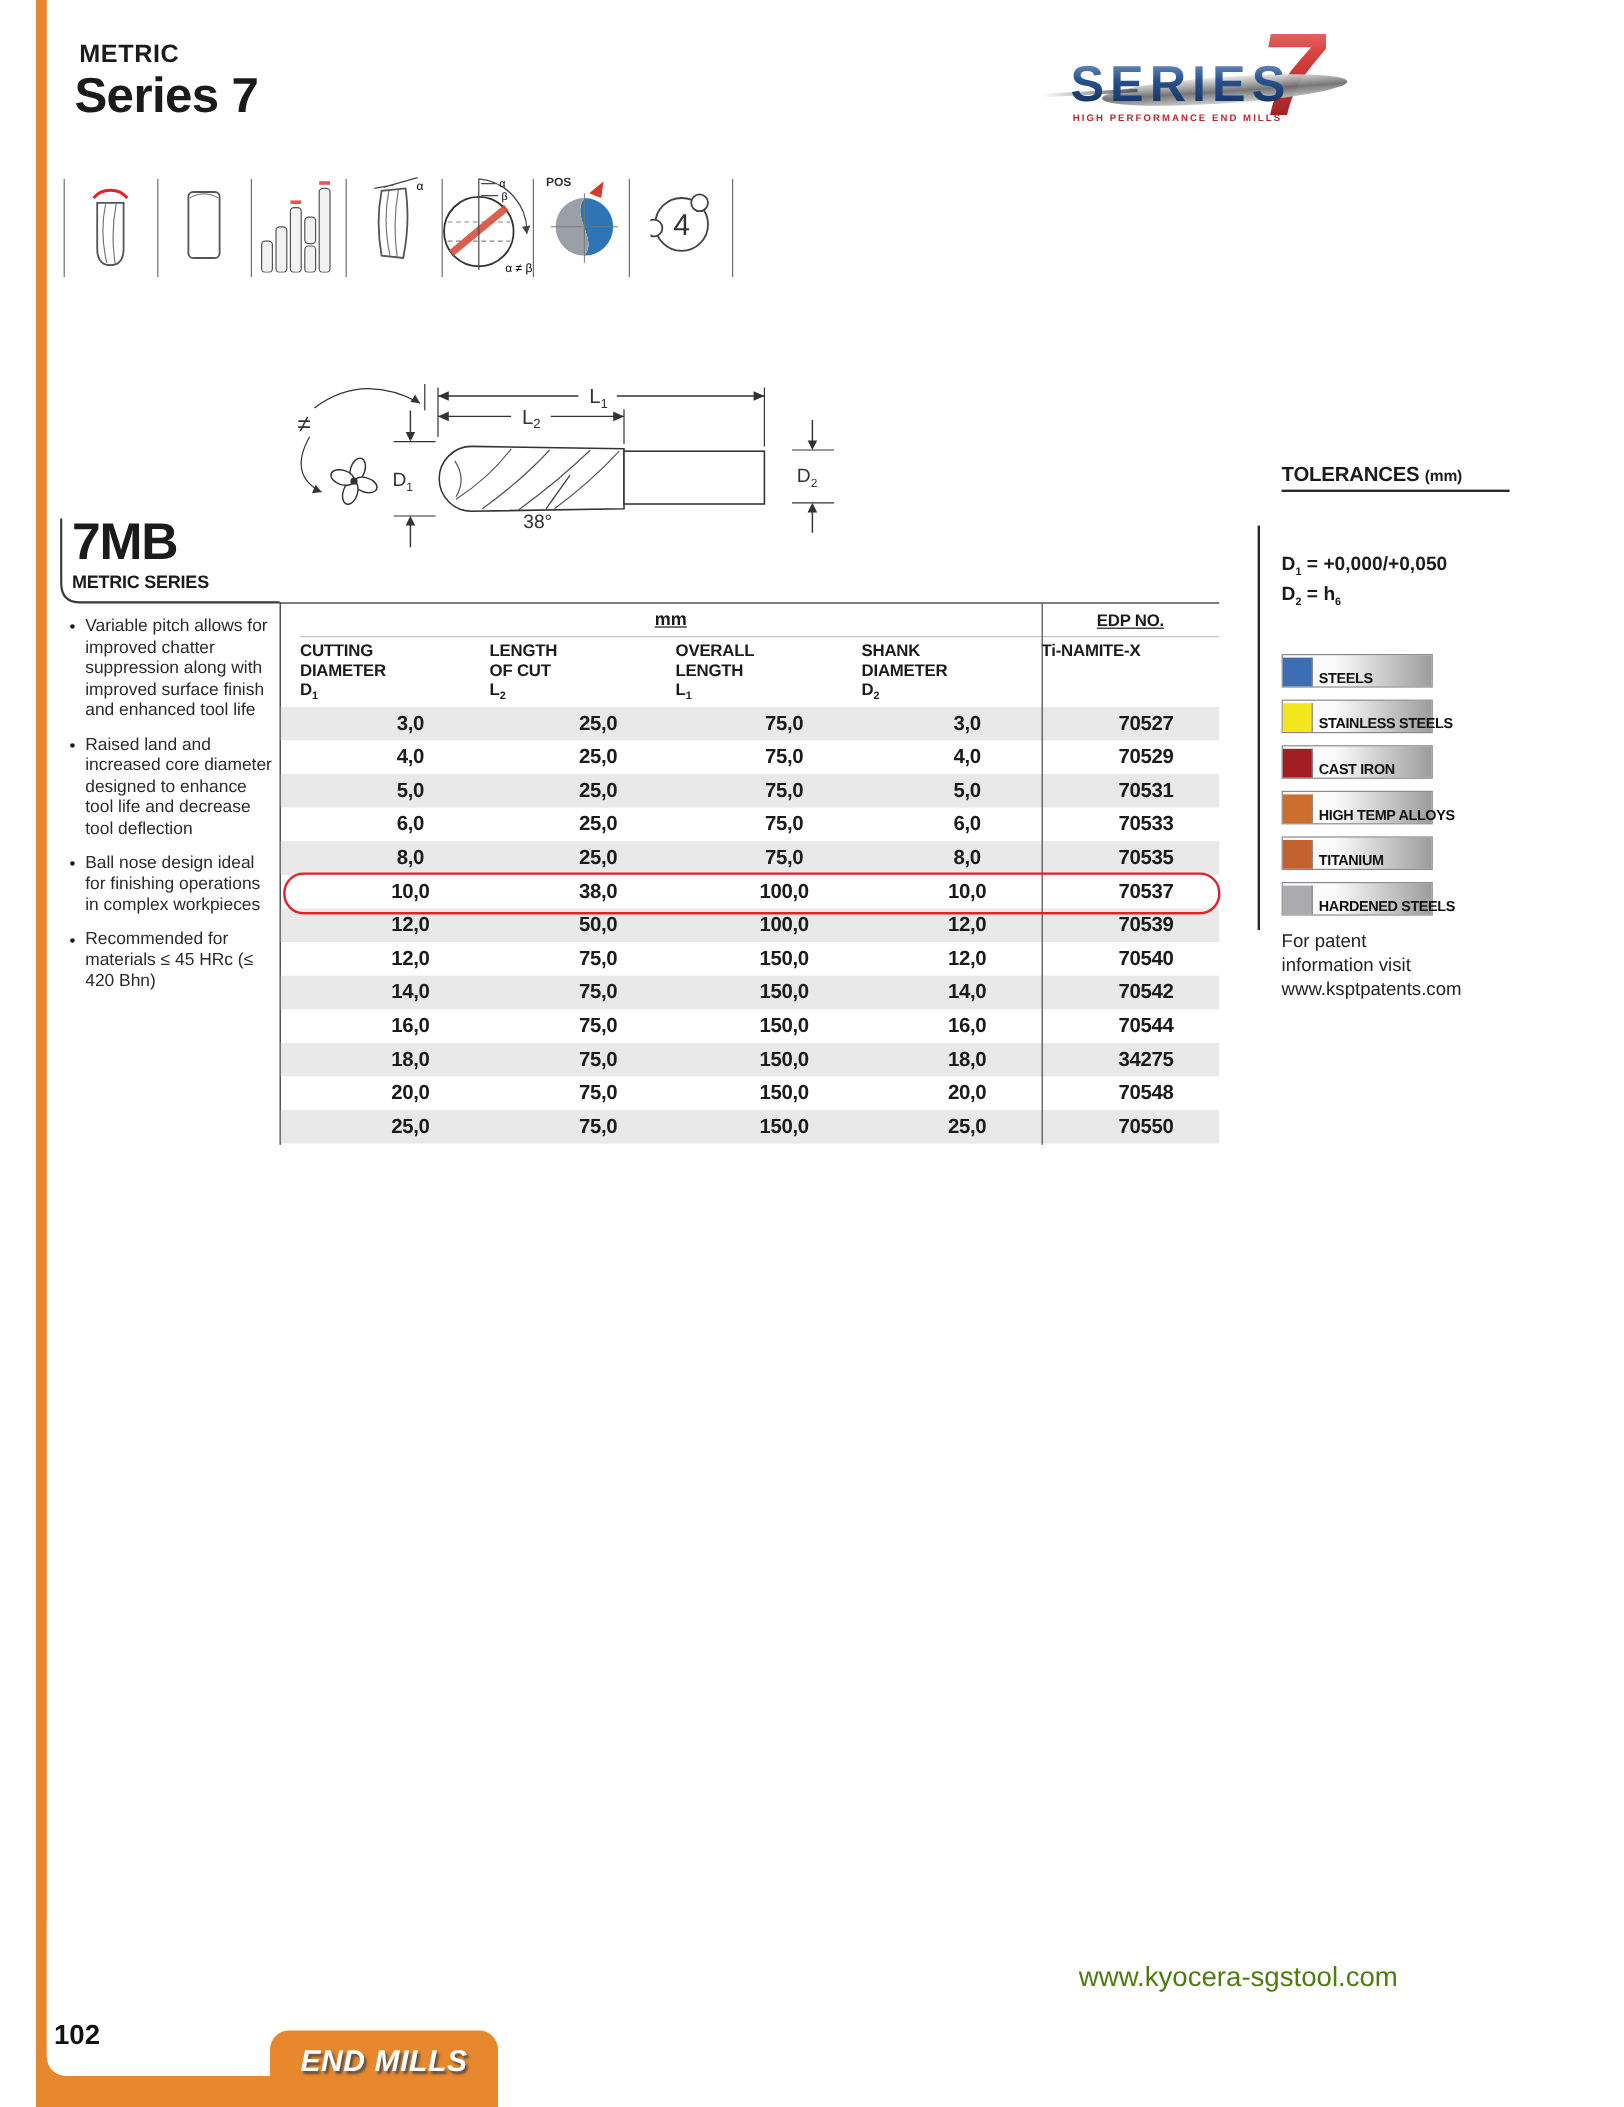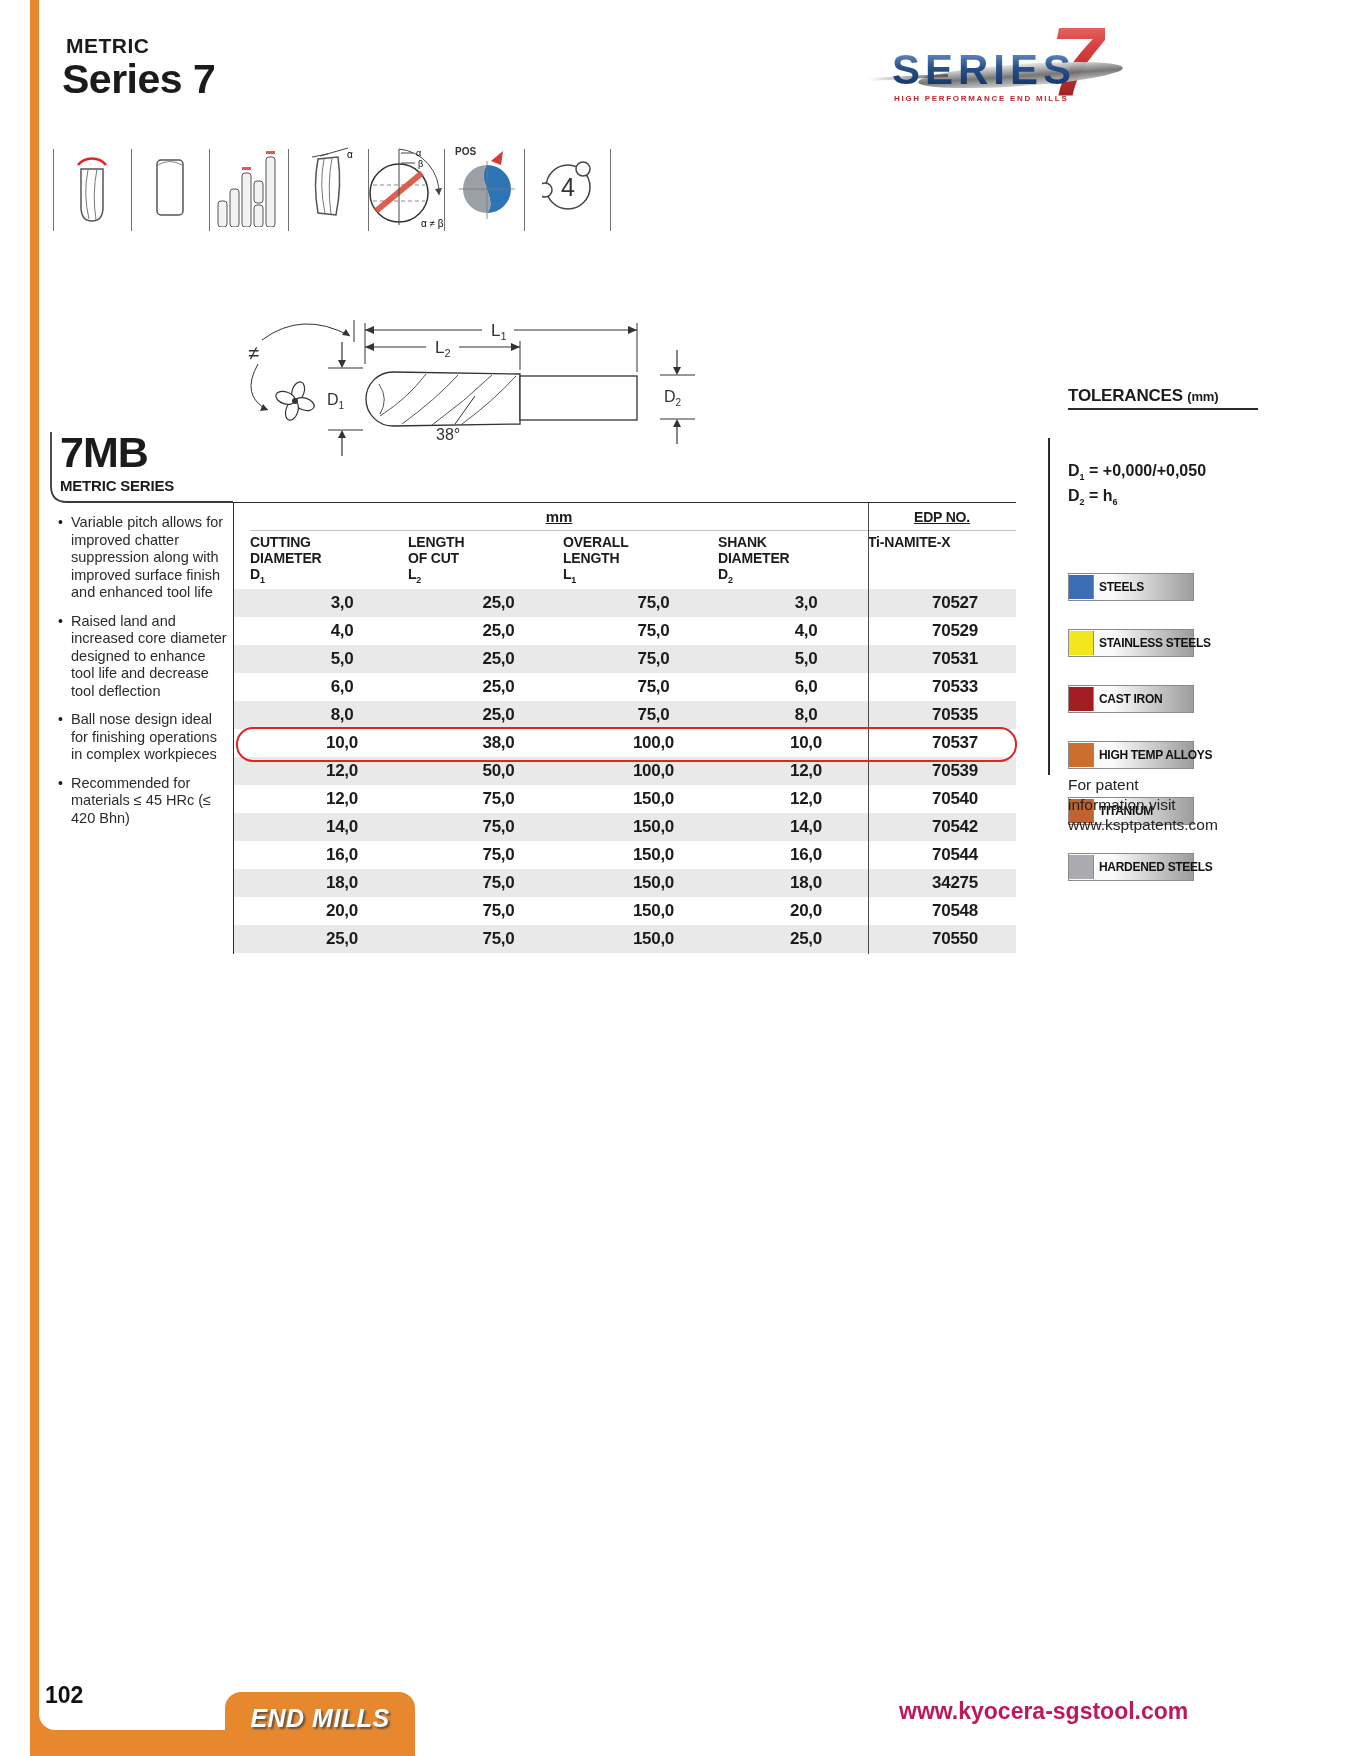--- a/index.html
+++ b/index.html
@@ -10,21 +10,21 @@
   
   .orange-rail{left:30px;top:0;width:9px;height:1756px;background:#e7872e;}
   .orange-footer-block{left:30px;top:1712px;width:385px;height:44px;background:#e7872e;}
   .white-notch{left:39px;top:1600px;width:186px;height:130px;background:#fff;
                border-bottom-left-radius:16px;}
   .endmills-tab{left:225px;top:1692px;width:190px;height:52px;background:#e7872e;
                 border-radius:16px 16px 0 0;display:flex;align-items:center;justify-content:center;}
   .endmills-tab span{font-style:italic;font-weight:bold;font-size:25px;color:#fff;
                 letter-spacing:.5px;text-shadow:2px 2px 2px rgba(70,70,70,.85);}
   .page-number{left:45px;top:1682px;font-size:23px;font-weight:bold;color:#111;}
-  .site-url{left:899px;top:1698px;font-size:23px;font-weight:bold;color:#be185d;}
+  .site-url{left:899px;top:1634px;font-size:23px;font-weight:normal;color:#4d7c0f;}
 
   
   .eyebrow{left:66px;top:34px;font-size:21px;font-weight:bold;letter-spacing:.5px;}
   .page-title{left:62px;top:56px;font-size:41px;font-weight:bold;letter-spacing:-.5px;}
 
   
   .logo{left:878px;top:24px;width:260px;height:92px;}
   .logo .seven{position:absolute;left:172px;top:-18px;font-size:98px;font-weight:bold;font-style:italic;
         background:linear-gradient(180deg,#ef8d85 0%,#d8413f 35%,#8f1217 100%);
         -webkit-background-clip:text;background-clip:text;color:transparent;z-index:1;}
@@ -81,21 +81,21 @@
           border:2.5px solid #e42127;border-radius:17px;pointer-events:none;}
 
   
   .right-divider{left:1048px;top:438px;width:1.5px;height:337px;background:#2b2b2b;}
   .tol-title{left:1068px;top:386px;font-size:17px;font-weight:bold;letter-spacing:-.2px;}
   .tol-title .unit{font-size:13px;}
   .tol-underline{left:1068px;top:408px;width:190px;height:1.5px;background:#2b2b2b;}
   .tol-line{left:1068px;font-size:16px;font-weight:bold;}
   .materials{left:1068px;top:545px;}
   .mbar{width:124px;height:26px;margin-bottom:10px;border:1px solid #8a8a8a;
-        background:linear-gradient(90deg,#fbfbfb 35%,#9c9c9c);display:flex;align-items:center;margin-top:28px;}
+        background:linear-gradient(90deg,#fbfbfb 35%,#9c9c9c);display:flex;align-items:flex-end;}
   .chip{width:24px;height:24px;flex:0 0 24px;border-right:1px solid #8a8a8a;}
   .mlabel{font-size:12px;font-weight:bold;color:#111;margin-left:5px;letter-spacing:-.3px;white-space:nowrap;}
   .patent{left:1068px;top:775px;font-size:15.5px;line-height:20px;color:#222;}
 </style>
 </head>
 <body>
 
 <div id="page">
 
   <div class="abs orange-rail"></div>

